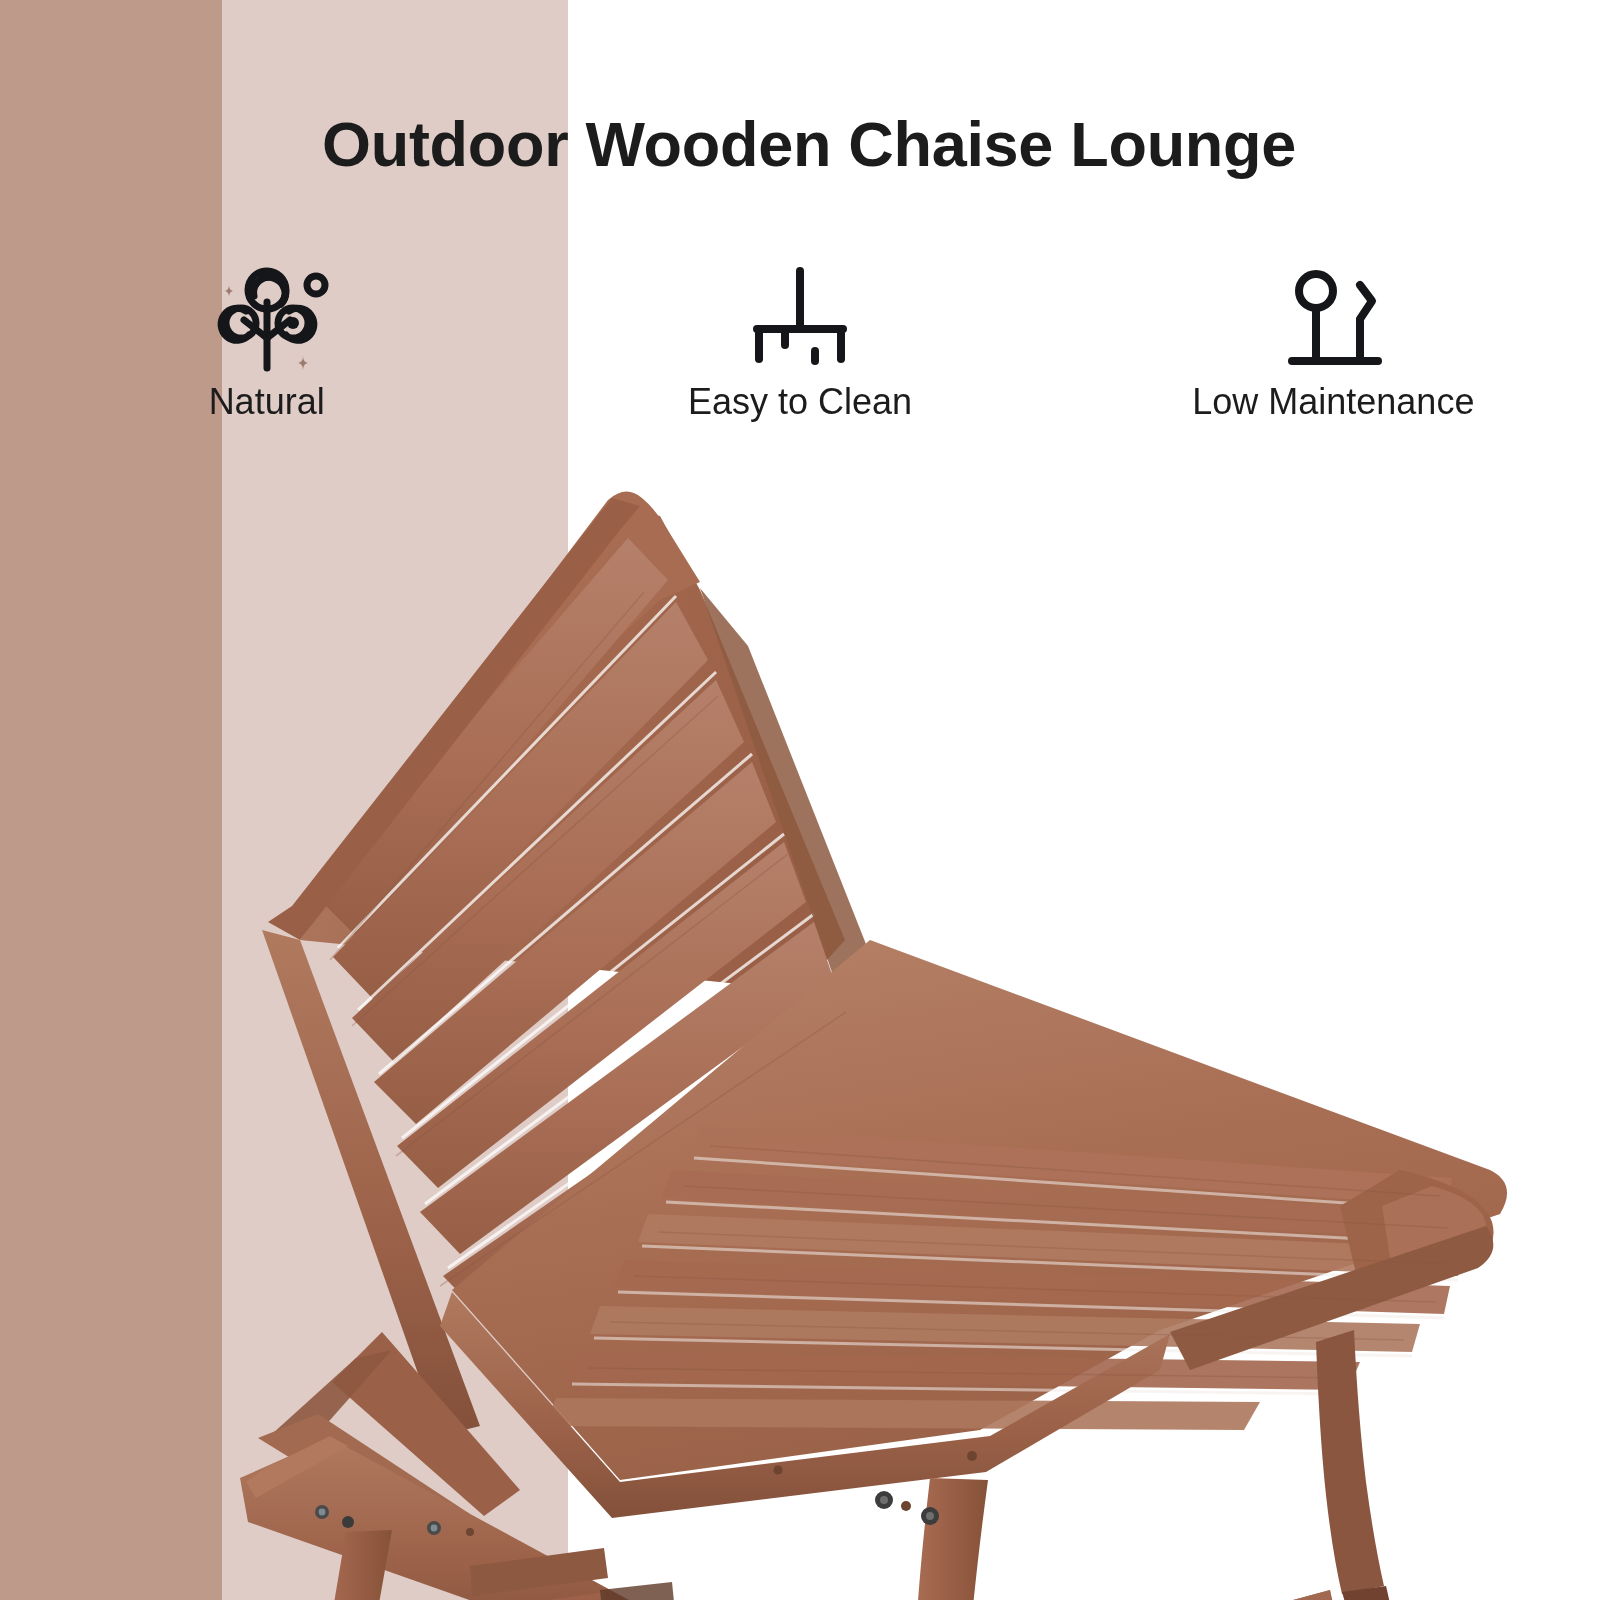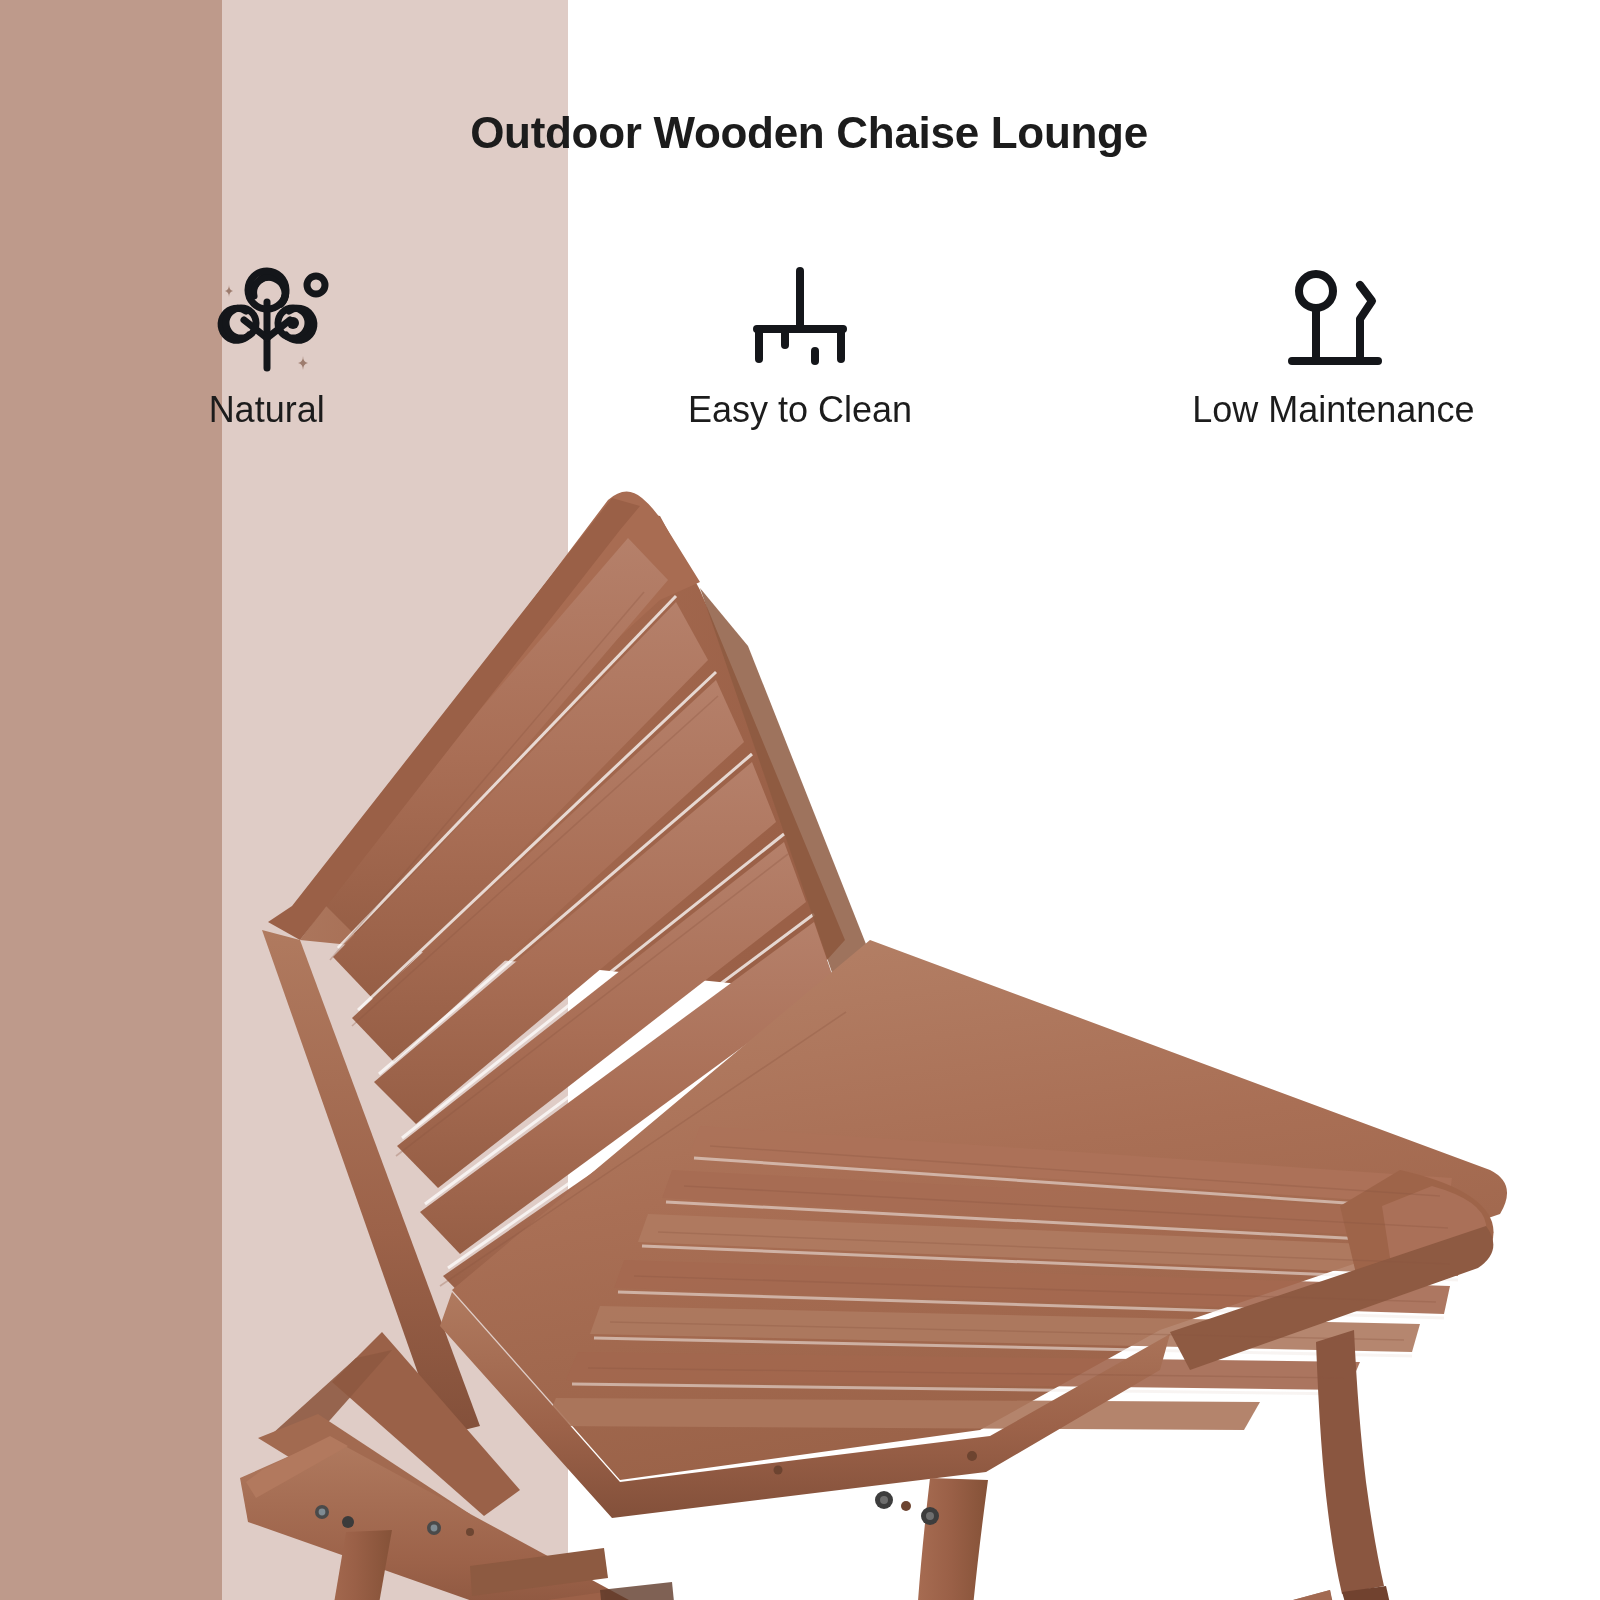--- a/index.html
+++ b/index.html
@@ -14,35 +14,35 @@
   
   .band{position:absolute;top:0;bottom:0;}
   .band-dark{left:0;width:222px;background:#BE9A8B;}
   .band-light{left:222px;width:346px;background:#DFCCC6;}
   .band-white{left:568px;right:0;background:#ffffff;}
 
   
   .title{
     position:absolute;left:0;right:0;top:108px;
     text-align:center;
-    font-size:44px;font-weight:700;color:#1c1c1c;
+    font-size:63px;font-weight:700;color:#1c1c1c;
     letter-spacing:-0.3px;
     z-index:6;
     padding-left:18px;
   }
 
   
   .features{
     position:absolute;left:0;top:250px;width:1600px;height:240px;
     display:flex;z-index:6;
   }
   .feature{flex:1 1 25%;display:flex;flex-direction:column;align-items:center;}
   .feature .ico{height:130px;display:flex;align-items:center;justify-content:center;}
   .feature .flabel{
-    margin-top:12px;font-size:36px;color:#1c1c1c;font-weight:400;
+    margin-top:4px;font-size:36px;color:#1c1c1c;font-weight:400;
     white-space:nowrap;line-height:1;
   }
 
   
   .product{position:absolute;left:0;top:470px;width:1600px;height:1130px;z-index:4;}
   .product svg{display:block;width:100%;height:100%;}
 </style>
 </head>
 <body>
 

